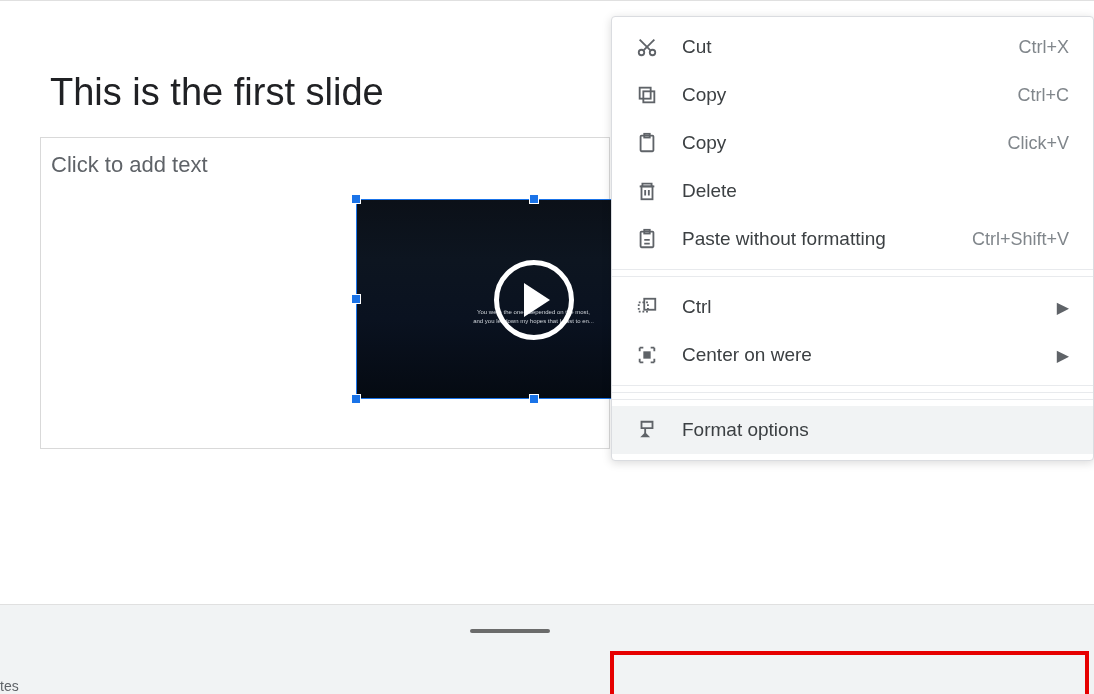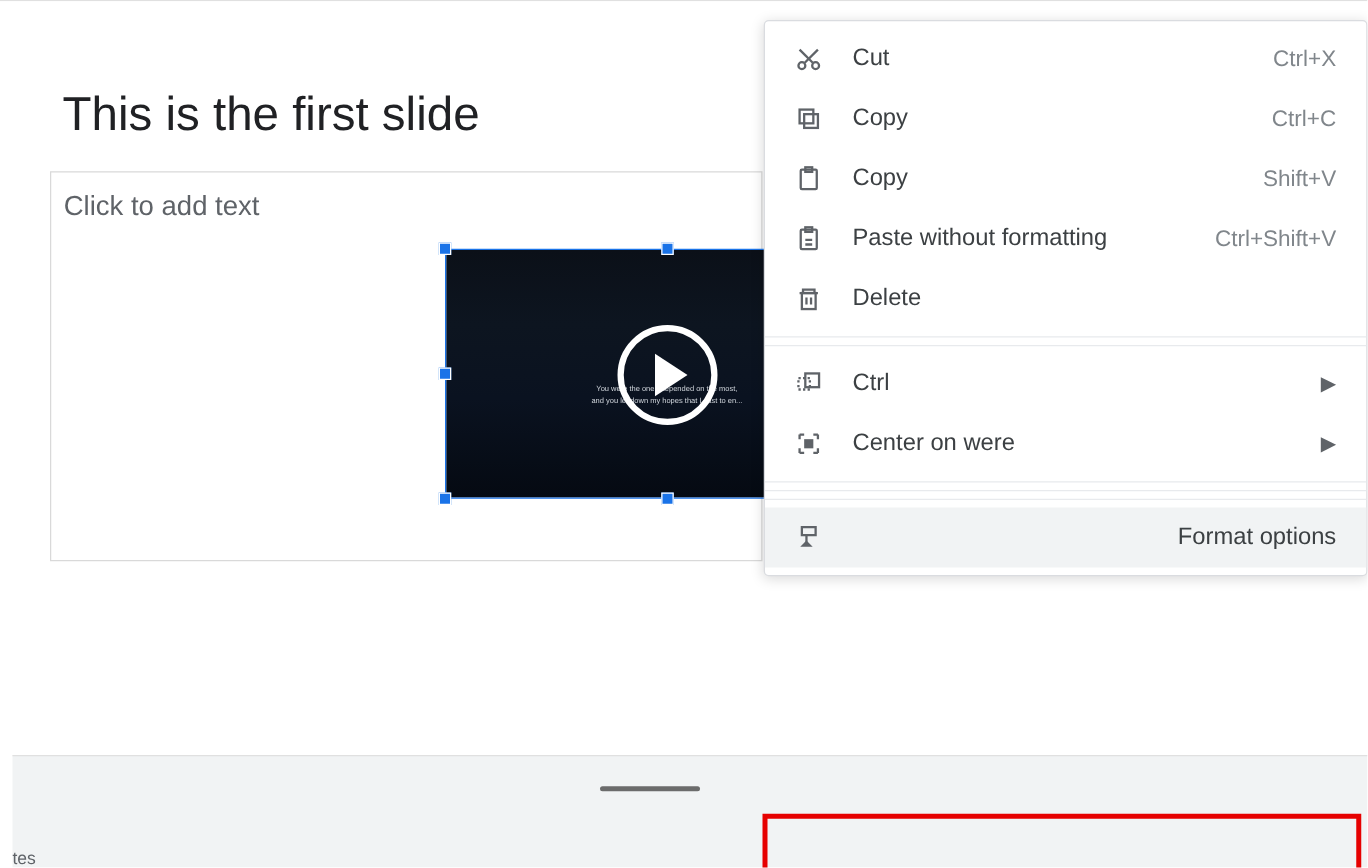--- a/index.html
+++ b/index.html
@@ -106,21 +106,20 @@
     .h-bm { top: 393px; left: 529px; }
     .h-br { top: 393px; left: 706px; }
     .notes-panel {
       position: absolute;
       left: 0;
       right: 0;
       top: 604px;
       bottom: 0;
       background: #f1f3f4;
       border-top: 1px solid #e0e0e0;
-      margin-left: 10px;
     }
     .notes-handle {
       position: absolute;
       top: 24px;
       left: 470px;
       width: 80px;
       height: 4px;
       background: #6b6b6b;
       border-radius: 2px;
     }
@@ -163,21 +162,20 @@
     .menu-item .label { flex: 1; }
     .menu-item .shortcut { color:#80868b; font-size:18px; }
     .menu-item .arrow { color:#5f6368; font-size:16px; margin-left: auto;}
     .menu-sep {
       height: 1px;
       background: #e8eaed;
       margin: 6px 0;
     }
     .highlight {
       background: #f1f3f4;
-      text-align: right;
     }
     .red-box {
       position: absolute;
       border: 4px solid #e60000;
       top: 651px;
       left: 610px;
       width: 479px;
       height: 54px;
       pointer-events:none;
     }
@@ -248,47 +246,47 @@
   </div>
 
   <div class="menu-item">
     <span class="icon">
       <svg viewBox="0 0 24 24" width="22" height="22" fill="none" stroke="#5f6368" stroke-width="2">
           <rect x="5" y="4" width="14" height="17" rx="1"></rect>
           <rect x="9" y="2" width="6" height="4"></rect>
         </svg>
     </span>
     <span class="label">Copy</span>
-    <span class="shortcut">Shift+V</span>
-  </div>
-
-  <div class="menu-item">
-    <span class="icon">
-      <svg viewBox="0 0 24 24" width="22" height="22" fill="none" stroke="#5f6368" stroke-width="2">
-          <rect x="5" y="4" width="14" height="17" rx="1"></rect>
-          <rect x="9" y="2" width="6" height="4"></rect>
-          <path d="M9 13h6M9 17h6"></path>
-        </svg>
-    </span>
-    <span class="label">Paste without formatting</span>
-    <span class="shortcut">Ctrl+Shift+V</span>
+    <span class="shortcut">Click+V</span>
   </div>
 
   <div class="menu-item">
     <span class="icon">
       <svg viewBox="0 0 24 24" width="22" height="22" fill="none" stroke="#5f6368" stroke-width="2">
           <path d="M4 7h16"></path>
           <path d="M7 7V4h10v3"></path>
           <rect x="6" y="7" width="12" height="14"></rect>
           <path d="M10 11v6M14 11v6"></path>
         </svg>
     </span>
     <span class="label">Delete</span>
   </div>
 
+  <div class="menu-item">
+    <span class="icon">
+      <svg viewBox="0 0 24 24" width="22" height="22" fill="none" stroke="#5f6368" stroke-width="2">
+          <rect x="5" y="4" width="14" height="17" rx="1"></rect>
+          <rect x="9" y="2" width="6" height="4"></rect>
+          <path d="M9 13h6M9 17h6"></path>
+        </svg>
+    </span>
+    <span class="label">Paste without formatting</span>
+    <span class="shortcut">Ctrl+Shift+V</span>
+  </div>
+
   <div class="menu-sep"></div>
 
 
   <div class="menu-sep"></div>
 
   <div class="menu-item">
     <span class="icon">
       <svg viewBox="0 0 24 24" width="22" height="22" fill="none" stroke="#5f6368" stroke-width="2">
           <rect x="3" y="7" width="10" height="10" stroke-dasharray="2 2"></rect>
           <rect x="9" y="3" width="12" height="12"></rect>

